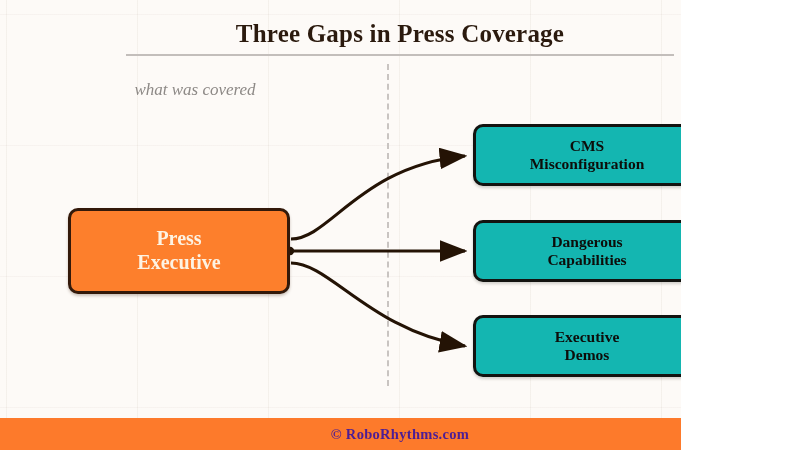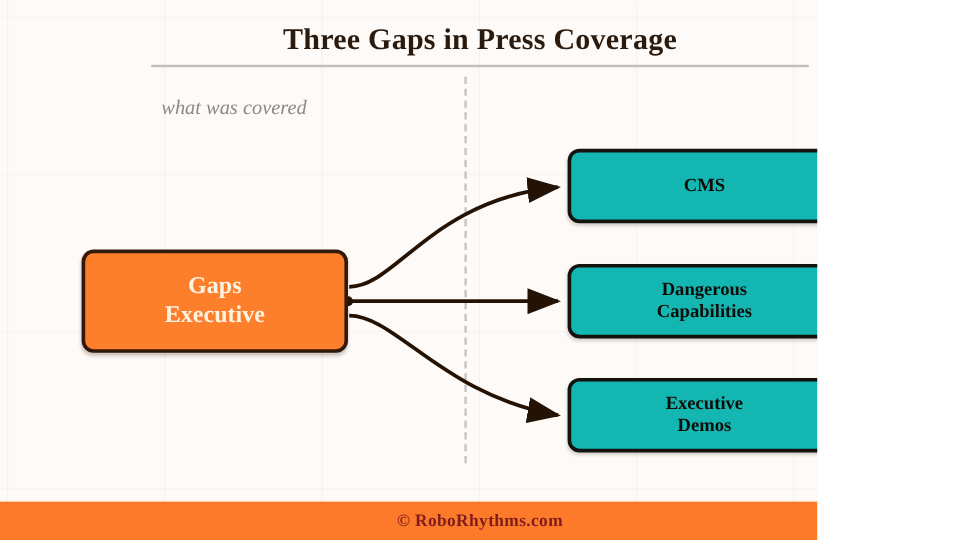--- a/index.html
+++ b/index.html
@@ -120,21 +120,21 @@
     height: 32px;
     background: #fd7a2b;
     display: flex;
     align-items: center;
     justify-content: center;
   }
   #footer-text {
     font-family: "Liberation Serif", serif;
     font-weight: bold;
     font-size: 14.5px;
-    color: #7f1d1d;
+    color: #4c1d95;
     letter-spacing: 0.3px;
   }
 </style>
 </head>
 <body>
 
 <div id="canvas">
 
   <div id="grid-overlay"></div>
 
@@ -156,28 +156,29 @@
 
     <path d="M 291,251 L 465,251" fill="none" stroke="#241305" stroke-width="3.1" marker-end="url(#arrowhead)"></path>
 
     <path d="M 291,263 C 330,263 370,330 465,346" fill="none" stroke="#241305" stroke-width="3.1" marker-end="url(#arrowhead)"></path>
 
     <circle cx="290" cy="251" r="4.2" fill="#241305"></circle>
   </svg>
 
   <div class="node" id="node-source">
     <span>
-      <span>Gaps</span><br>
+      <span>Press</span><br>
       <span>Executive</span>
     </span>
   </div>
 
   <div class="node node-gap" id="node-gap-0">
     <span>
       <span>CMS</span><br>
+      <span>Misconfiguration</span>
     </span>
   </div>
 
   <div class="node node-gap" id="node-gap-1">
     <span>
       <span>Dangerous</span><br>
       <span>Capabilities</span>
     </span>
   </div>
 

